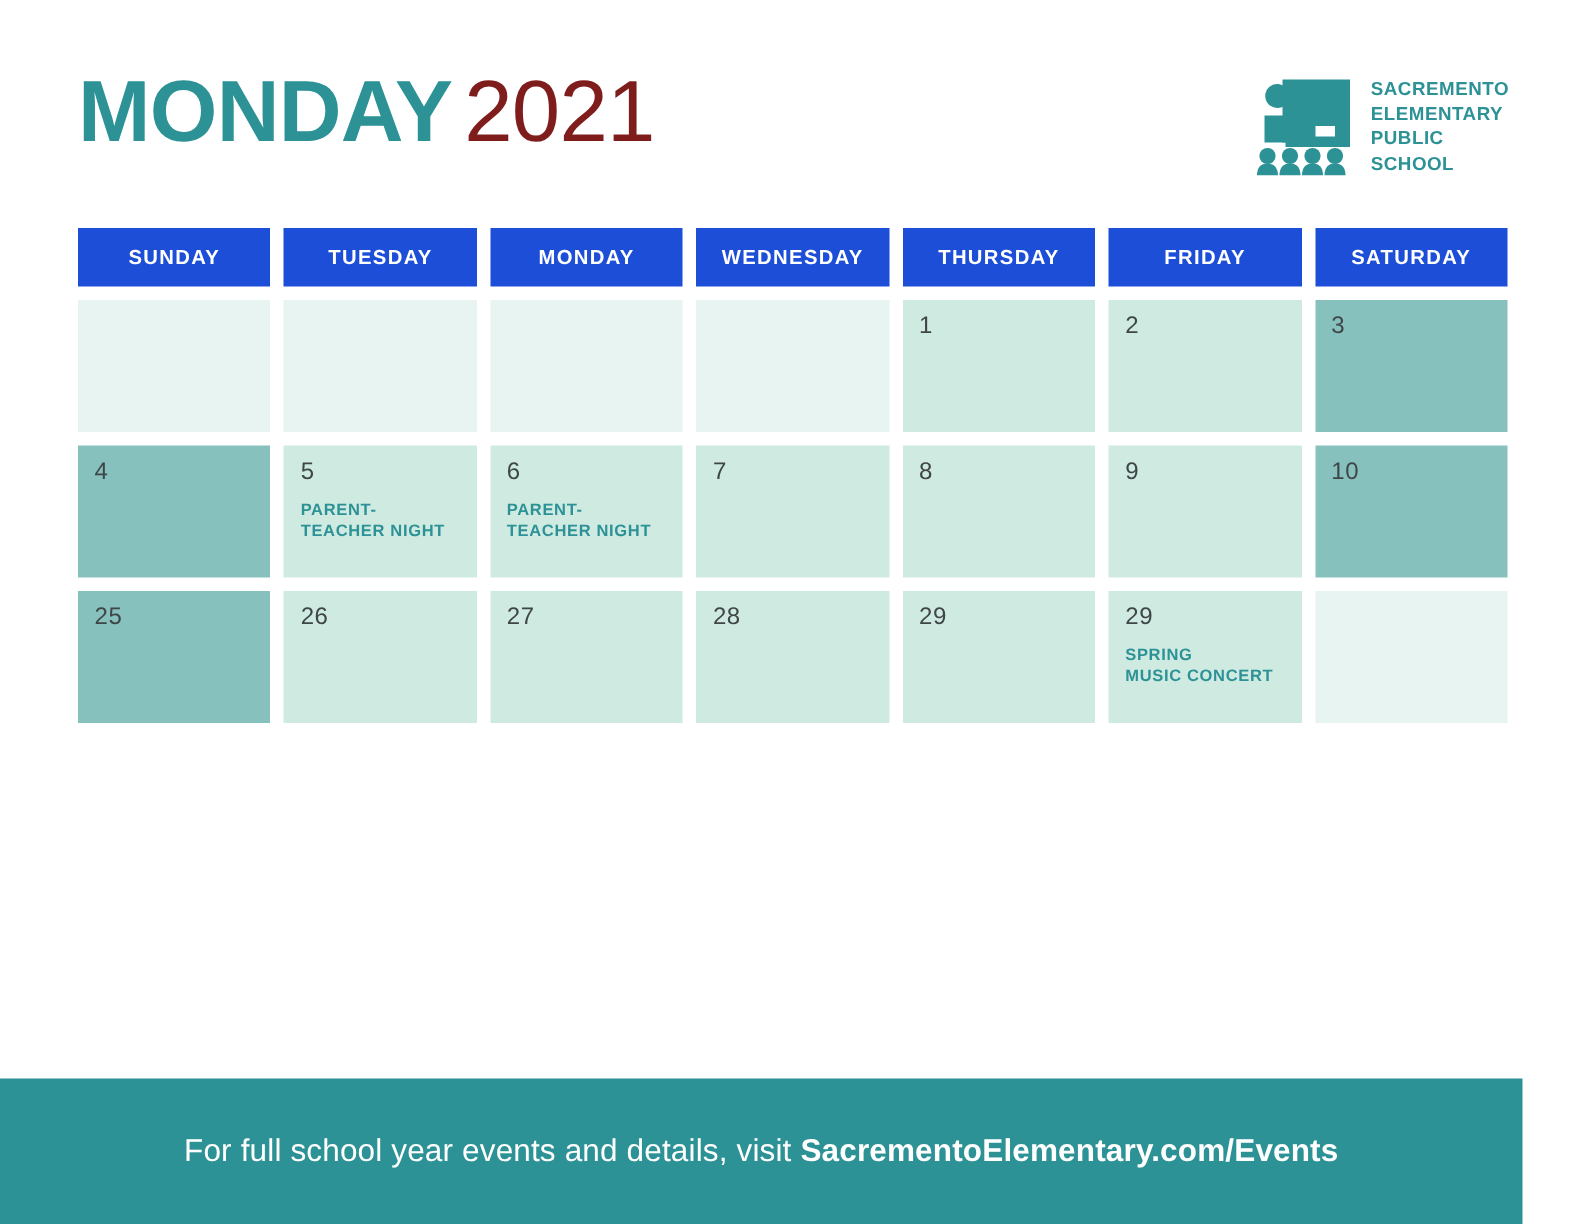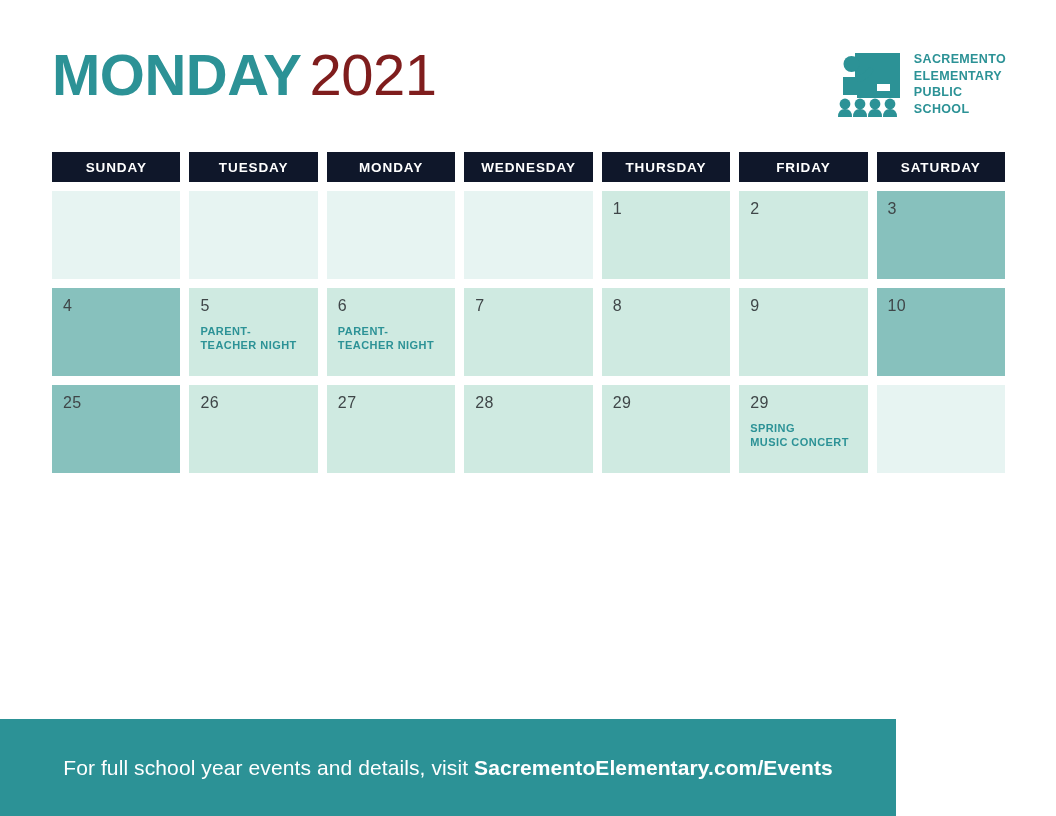--- a/index.html
+++ b/index.html
@@ -80,23 +80,23 @@
     gap: 9px;
     margin-bottom: 9px;
   }
   #weekday-header {
     display: grid;
     grid-template-columns: repeat(7, 1fr);
     gap: 9px;
     margin-bottom: 9px;
   }
   .weekday {
-    background: #0f172a;
+    background: #1d4ed8;
     color: #ffffff;
-    height: 30px;
+    height: 39px;
     display: flex;
     align-items: center;
     justify-content: center;
     font-size: 13.5px;
     font-weight: 700;
     letter-spacing: 0.9px;
   }
 
   .day-cell {
     height: 88px;
@@ -126,21 +126,21 @@
     letter-spacing: 0.45px;
     text-transform: uppercase;
     white-space: pre-line;
   }
 
   
   #footer {
     position: absolute;
     left: 0;
     bottom: 0;
-    width: 896px;
+    width: 1015px;
     height: 97px;
     background: #2c9296;
     display: flex;
     align-items: center;
     justify-content: center;
   }
   #footer-text {
     color: #ffffff;
     font-size: 21px;
     font-weight: 400;

